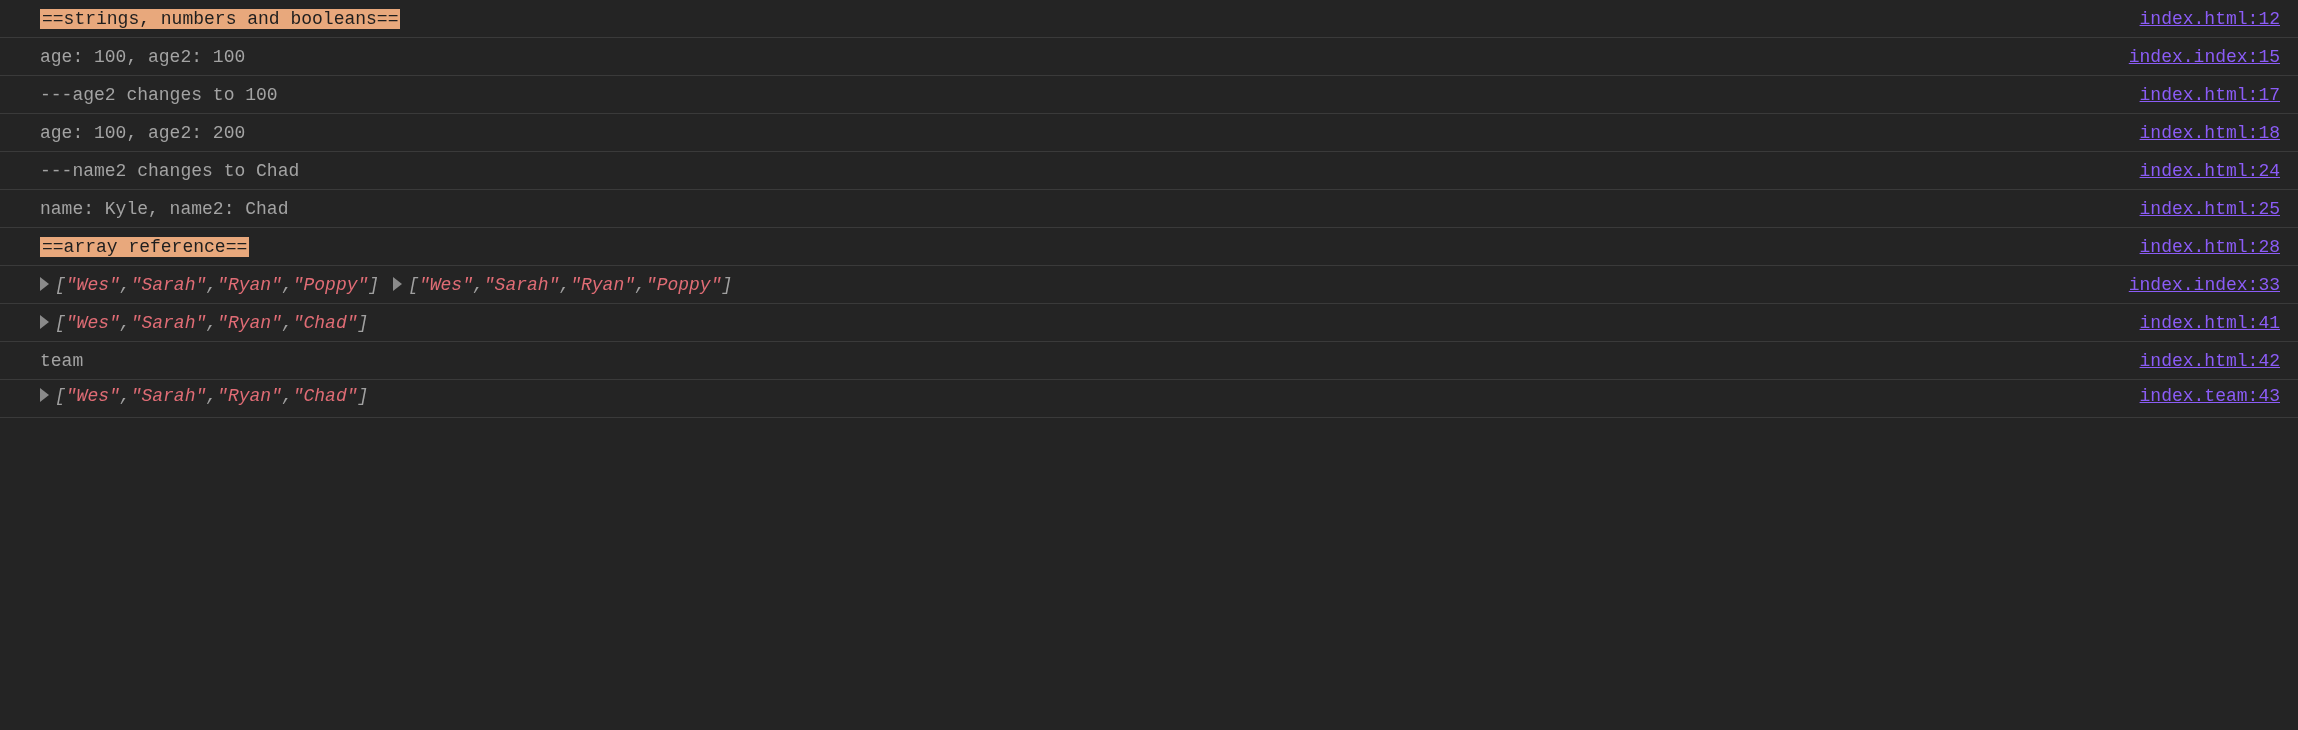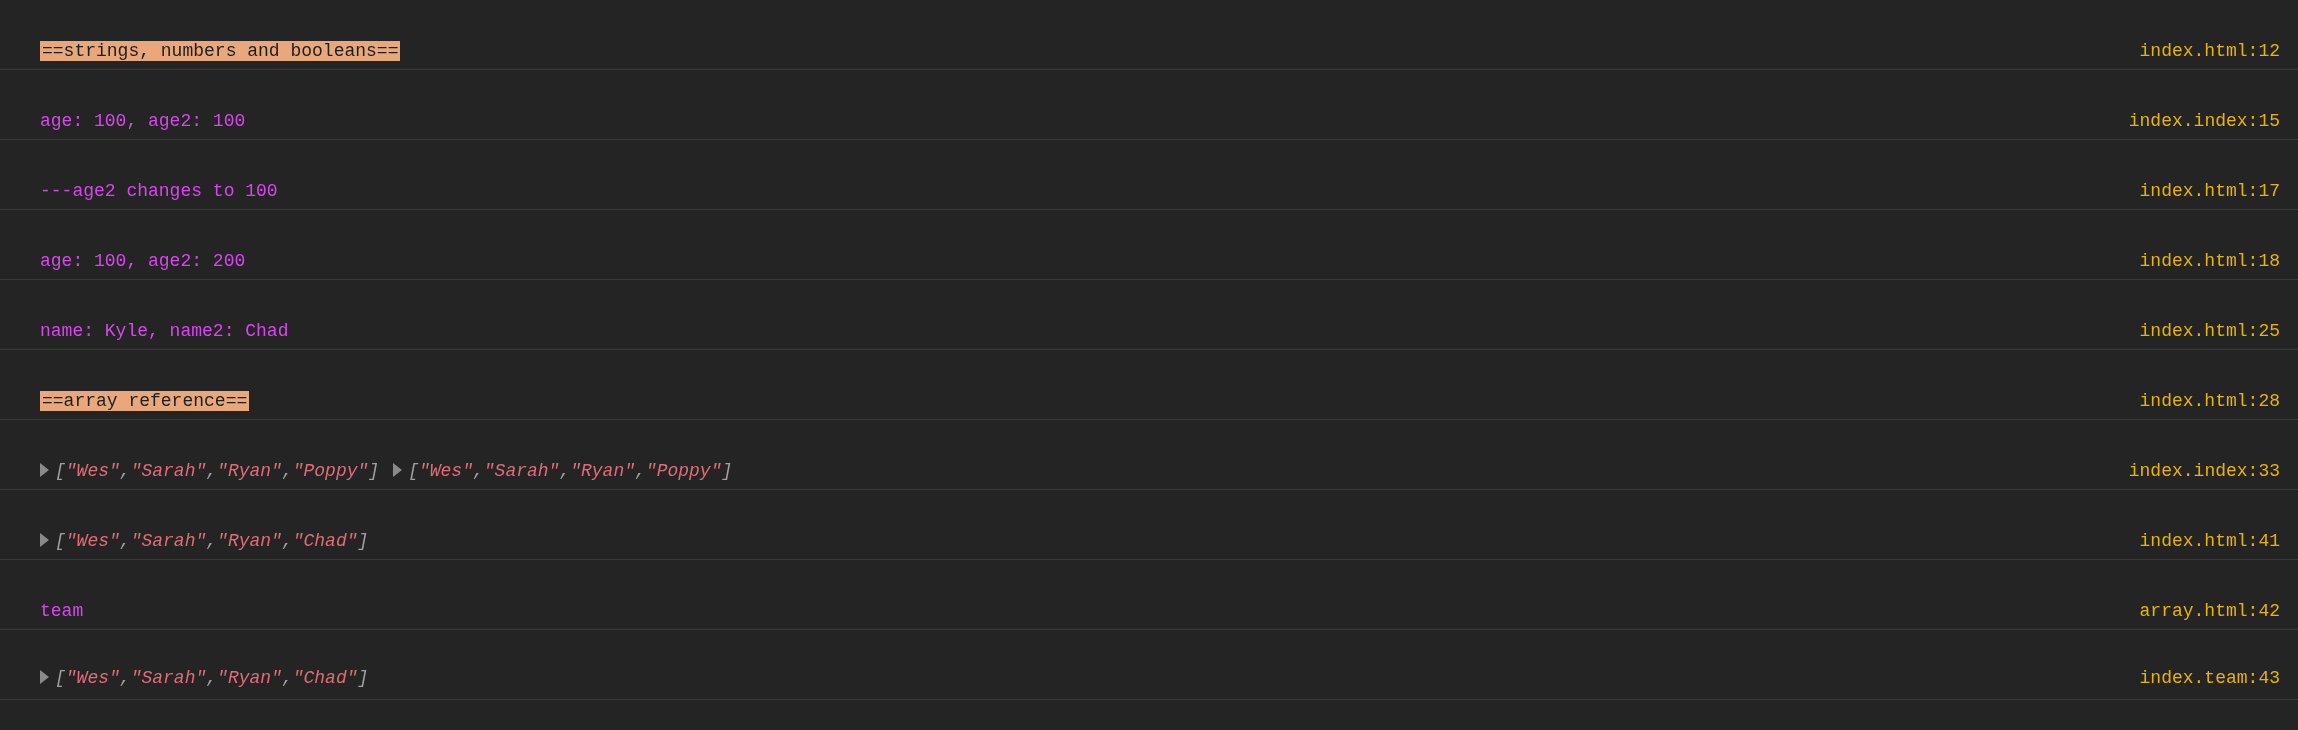--- a/index.html
+++ b/index.html
@@ -19,31 +19,31 @@
   .console {
     width: 100%;
   }
   .row {
     display: flex;
     align-items: center;
     justify-content: space-between;
     padding: 7px 18px 7px 40px;
     border-bottom: 1px solid #3a3a3a;
     min-height: 38px;
-    margin-top: 32px;
   }
   .msg {
     display: flex;
     align-items: center;
     flex-wrap: wrap;
     gap: 0;
     color: #c8c8c8;
   }
   .source {
-    color: #eab308;
+    color: #8b5cf6;
+    text-decoration: underline;
     white-space: nowrap;
     padding-left: 20px;
   }
   .hl {
     background: #e8a87c;
     color: #1e1e1e;
     padding: 0 2px;
   }
   .arrow {
     display: inline-block;
@@ -68,21 +68,21 @@
   .comma {
     color: #a0a0a0;
     font-style: italic;
   }
   .arr-wrap {
     display: inline-flex;
     align-items: center;
     margin-right: 14px;
   }
   .plain {
-    color: #d946ef;
+    color: #a3a3a3;
   }
   .cut {
     overflow: hidden;
     height: 28px;
     align-items: flex-start;
     padding-top: 6px;
     padding-bottom: 0;
   }
 </style>
 </head>
@@ -106,20 +106,24 @@
     <div class="msg plain">---age2 changes to 100</div>
     <a class="source">index.html:17</a>
   </div>
 
   <div class="row">
     <div class="msg plain">age: 100, age2: 200</div>
     <a class="source">index.html:18</a>
   </div>
 
 
+  <div class="row">
+    <div class="msg plain">---name2 changes to Chad</div>
+    <a class="source">index.html:24</a>
+  </div>
 
   <div class="row">
     <div class="msg plain">name: Kyle, name2: Chad</div>
     <a class="source">index.html:25</a>
   </div>
 
   <div class="row">
     <div class="msg">
       <span class="hl">==array reference==</span>
     </div>
@@ -170,21 +174,21 @@
           <span class="comma">, </span>
         <span class="str">"Chad"</span>
         <span class="bracket">]</span>
       </span>
     </div>
     <a class="source">index.html:41</a>
   </div>
 
   <div class="row">
     <div class="msg plain">team</div>
-    <a class="source">array.html:42</a>
+    <a class="source">index.html:42</a>
   </div>
 
   <div class="row cut">
     <div class="msg">
       <span class="arr-wrap">
         <span class="arrow"></span>
         <span class="bracket">[</span>
         <span class="str">"Wes"</span>
           <span class="comma">, </span>
         <span class="str">"Sarah"</span>

